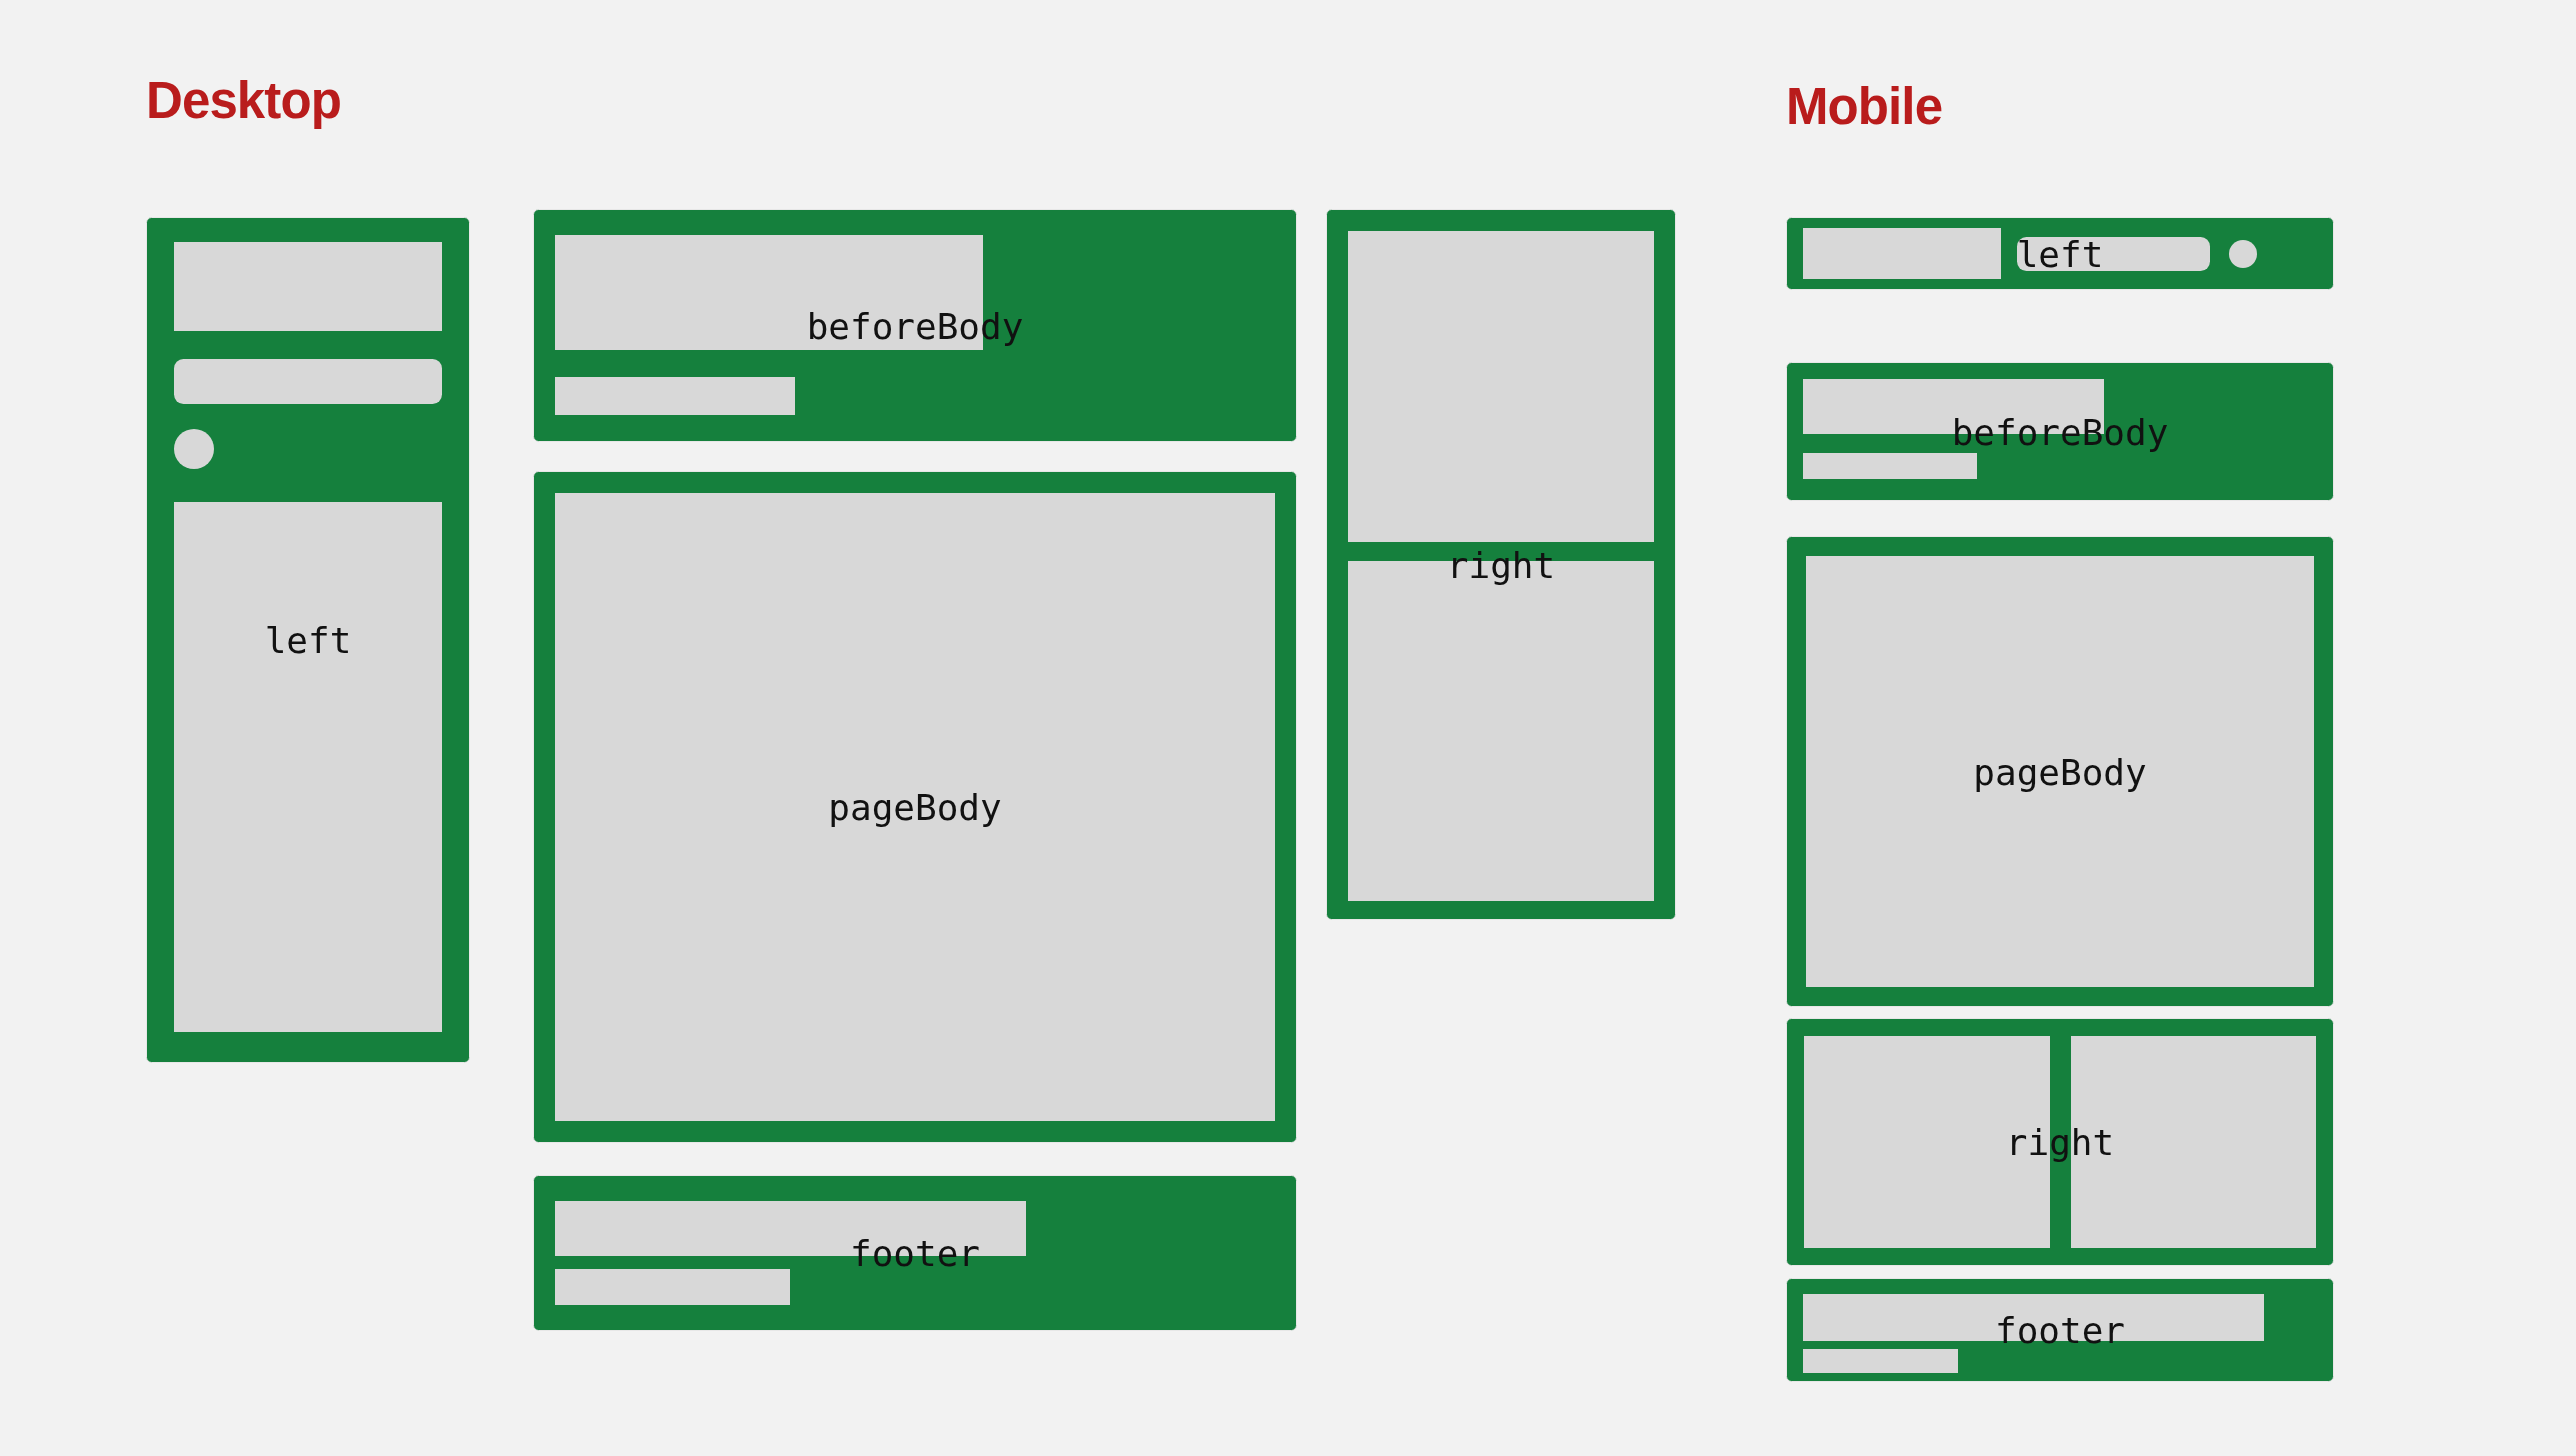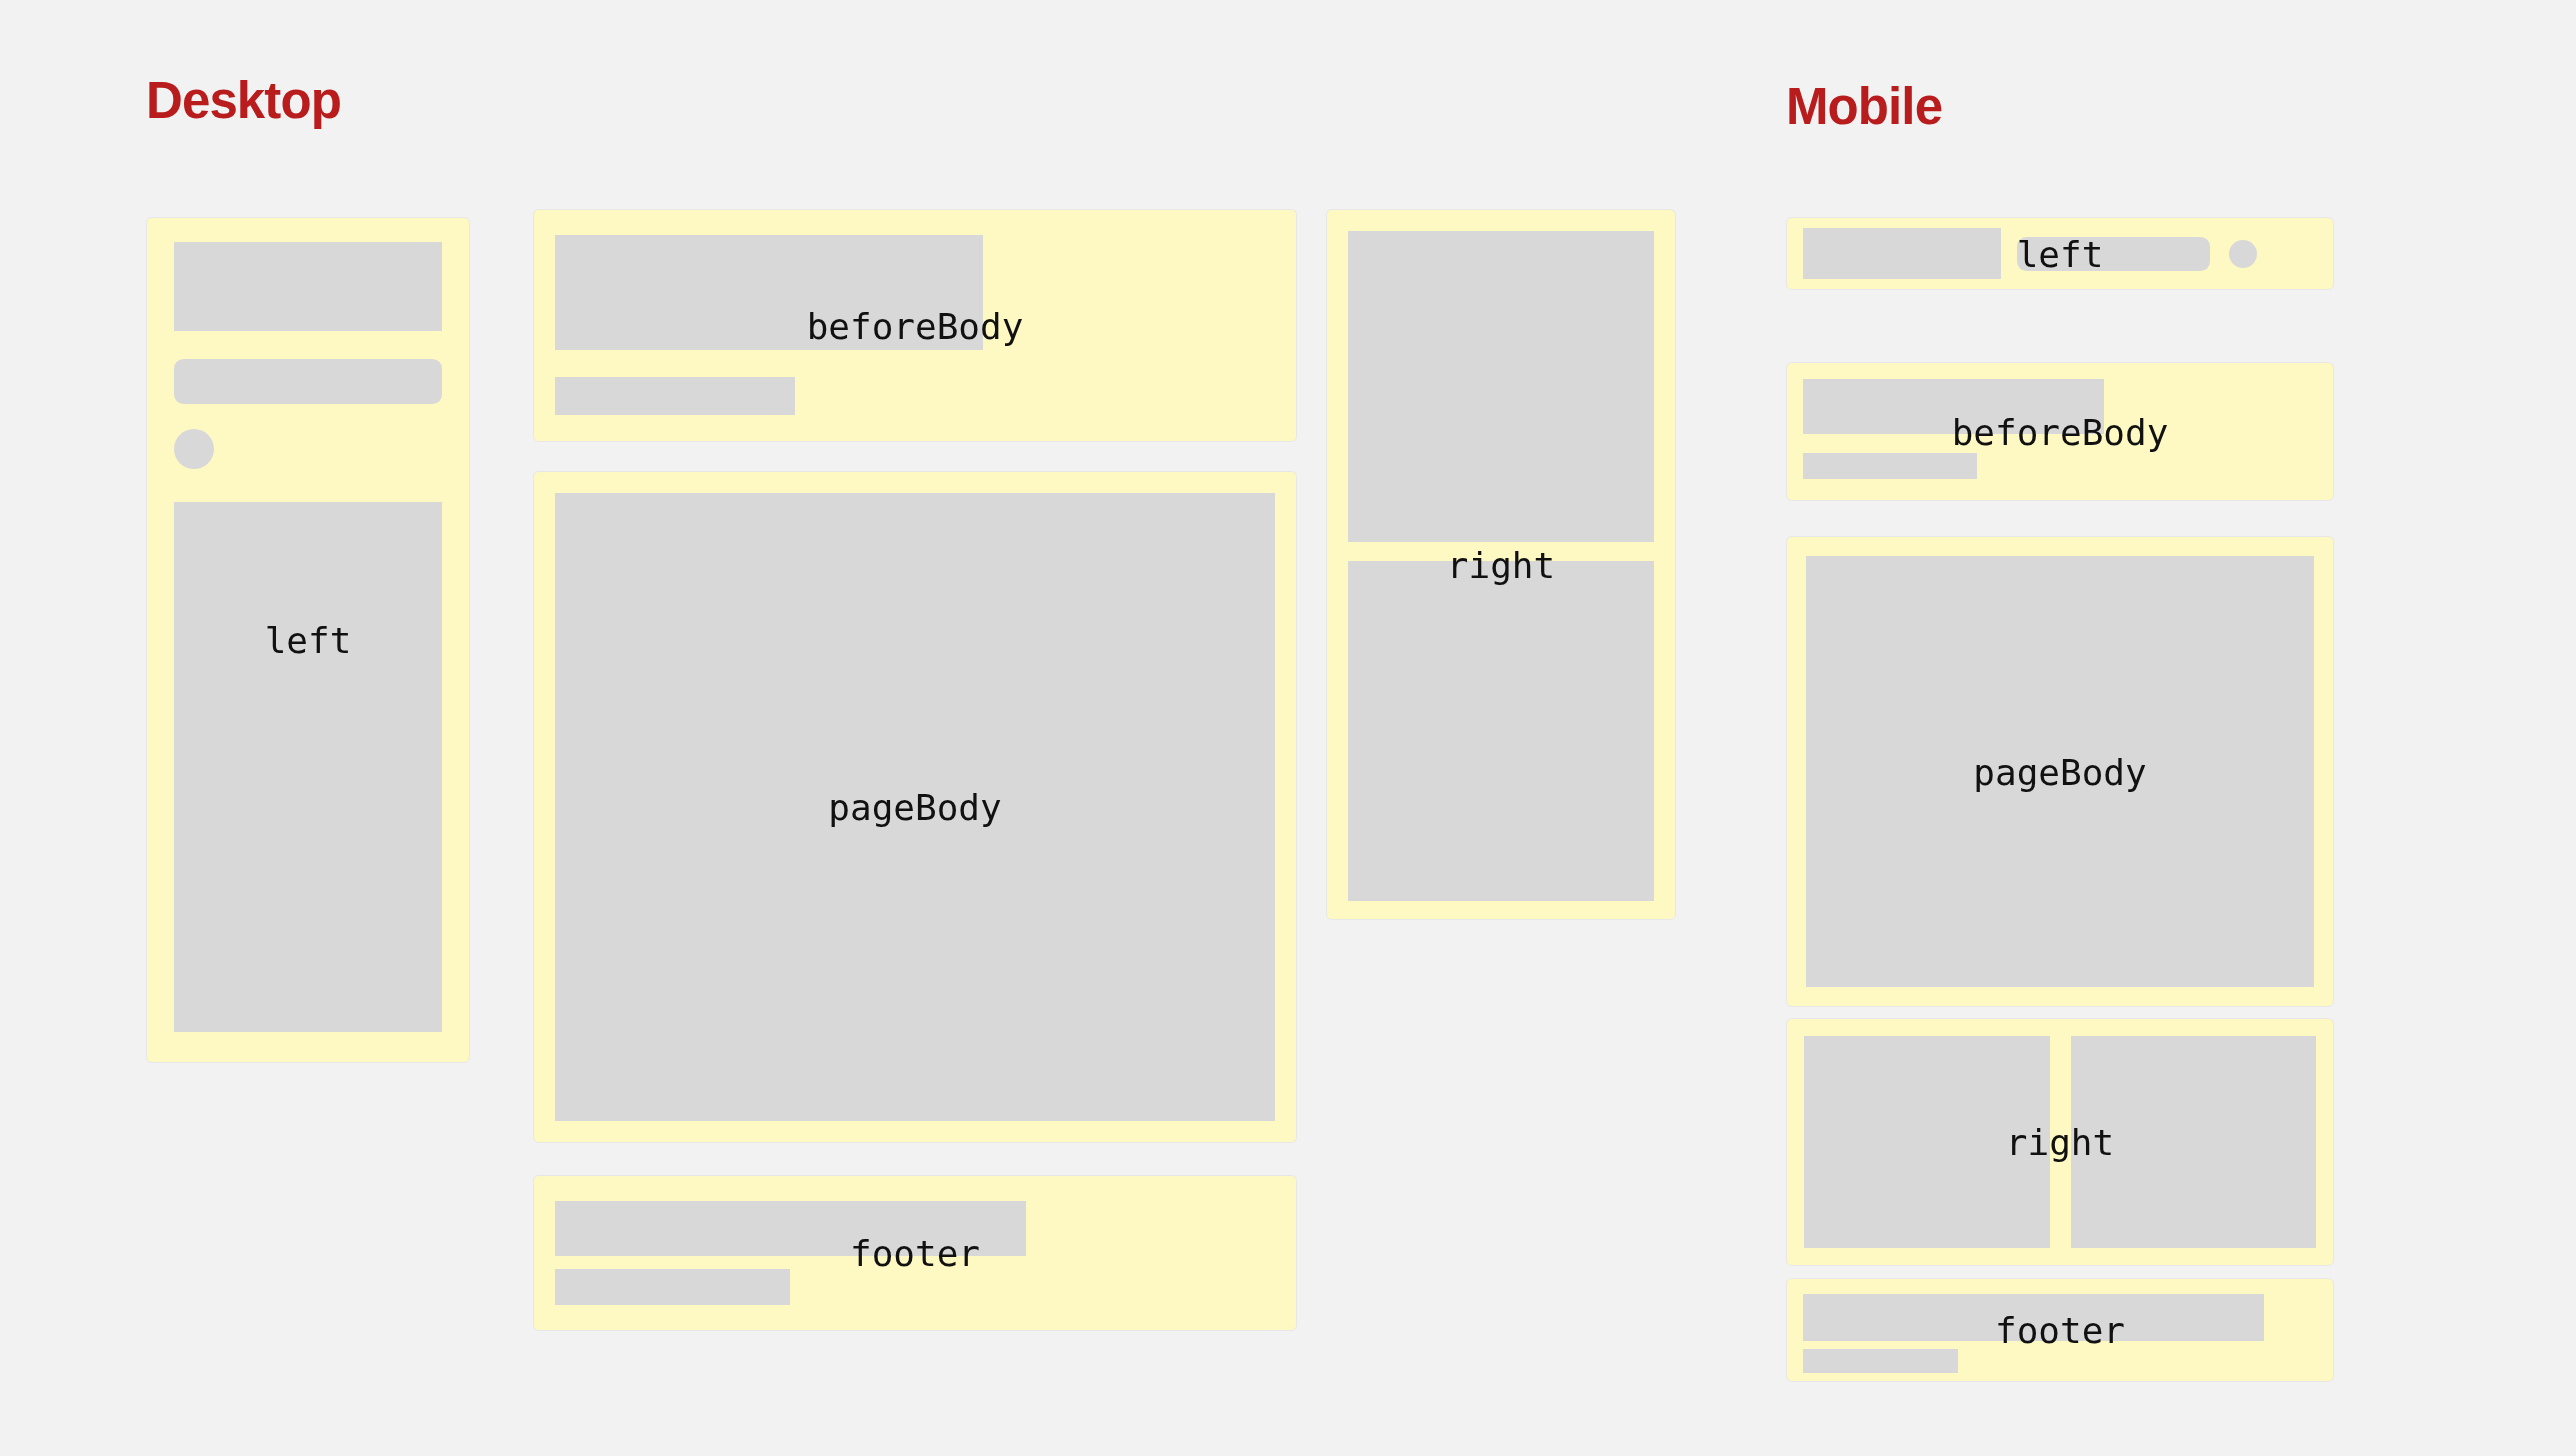--- a/index.html
+++ b/index.html
@@ -17,21 +17,21 @@
   .section-title {
     font-size: 51px;
     font-weight: bold;
     color: #b91c1c;
     letter-spacing: -0.9px;
     line-height: 1;
   }
 
   
   .panel {
-    background: #fef9c3;
+    background: #15803d;
     border: 1.9px solid #e7e7e7;
     border-radius: 5.6px;
     position: relative;
   }
 
   
   .sk            { background: #d8d8d8; }
   .sk-round      { border-radius: 9.4px; }
   .sk-circle     { border-radius: 50%; }
 

